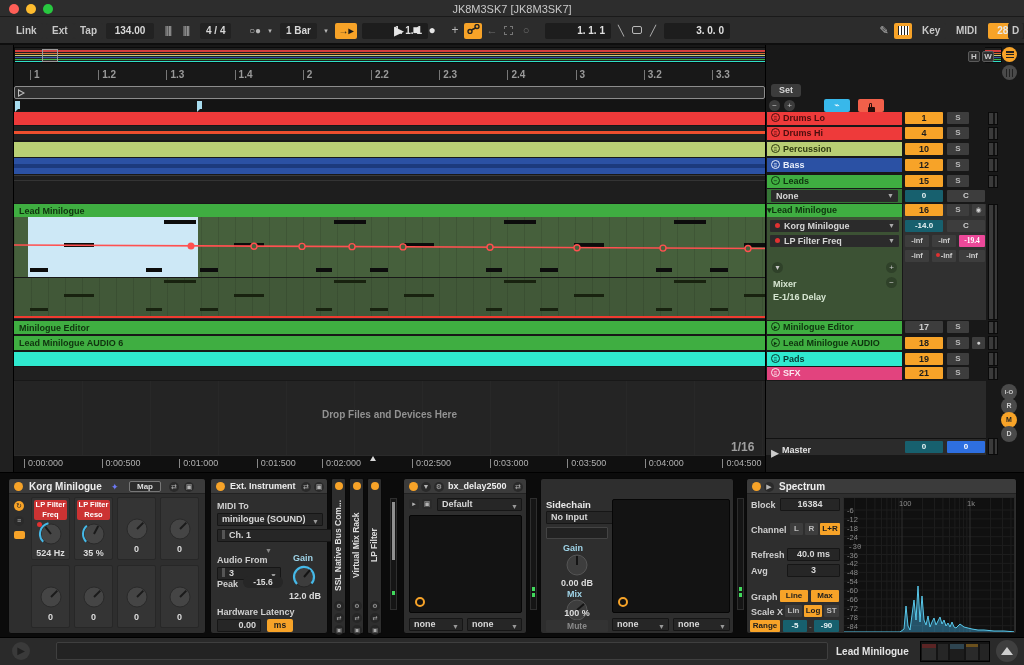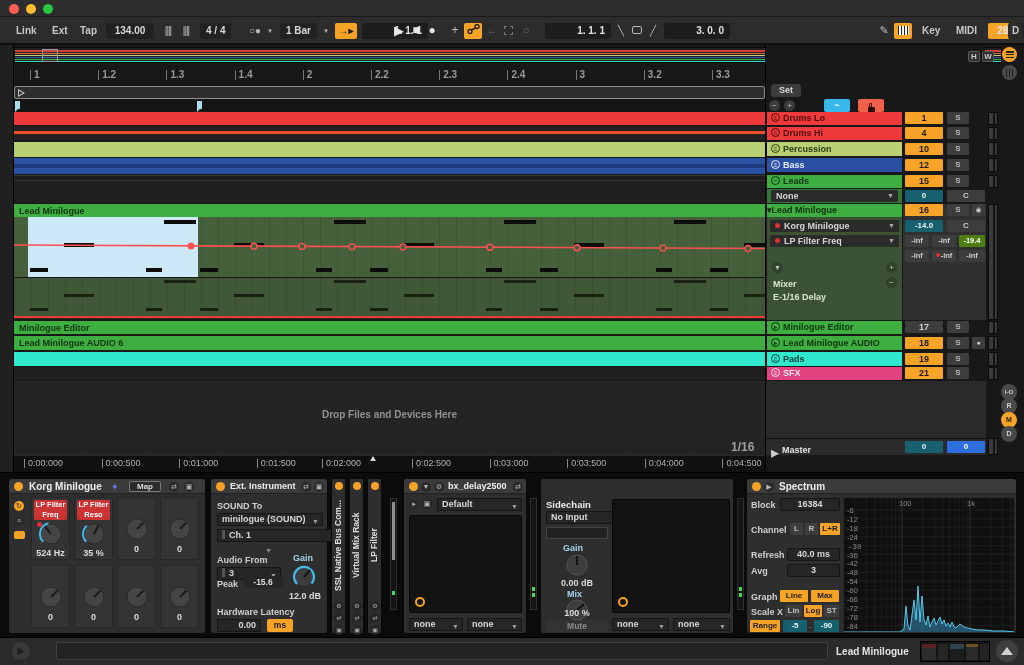--- a/index.html
+++ b/index.html
@@ -60,21 +60,21 @@
   .trow .ticn { display:inline-block; width:9px; height:9px; border:1px solid currentColor; border-radius:50%; margin:0 3px 0 4px; font-size:6px; line-height:8px; text-align:center; vertical-align:1px; }
   .numbox { position:absolute; left:139px; width:38px; height:12px; background:#f7a328; color:#1c1c1c; font-size:9px; font-weight:bold; text-align:center; line-height:12px; border-radius:1px; }
   .numbox.gray { background:#3d3d3d; color:#cfcfcf; }
   .sbox { position:absolute; left:181px; width:22px; height:12px; background:#3d3d3d; color:#b9b9b9; font-size:8px; font-weight:bold; text-align:center; line-height:12px; border-radius:1px; }
   .xbox { position:absolute; left:206px; width:13px; height:12px; background:#3d3d3d; color:#cfcfcf; font-size:7px; text-align:center; line-height:12px; border-radius:1px; }
   .chooser { position:absolute; background:#2b2b2b; color:#d5d5d5; font-size:9px; font-weight:bold; line-height:12px; border-radius:1px; padding-left:5px; }
   .chooser .dd { position:absolute; right:4px; top:0px; color:#aaa; font-size:7px; }
   .reddot { display:inline-block; width:5px; height:5px; border-radius:50%; background:#e03131; margin-right:4px; vertical-align:1px; }
   .valbox { position:absolute; height:12px; font-size:8px; font-weight:bold; text-align:center; line-height:12px; border-radius:1px; background:#3d3d3d; color:#cfcfcf; }
   .teal { background:#17606e; color:#e8f4f6; }
-  .tealsel { background:#4d7c0f; color:#fff; }
+  .tealsel { background:#ec4899; color:#fff;font-family:Liberation Serif, serif; }
   .meter2 { position:absolute; left:222px; width:10px; background:linear-gradient(90deg,#3a3a3a 0 4px,#141414 4px 6px,#3a3a3a 6px 10px); border:1px solid #0a0a0a; }
   .circbtn { position:absolute; width:11px; height:11px; border-radius:50%; background:#3c3c3c; color:#c9c9c9; font-size:8px; line-height:11px; text-align:center; }
 
   
   .edgecirc { position:absolute; width:15px; height:15px; border-radius:50%; background:#4a4a4a; color:#cfcfcf; font-size:6px; font-weight:bold; text-align:center; line-height:15px; }
   .hwbox { position:absolute; width:12px; height:11px; background:#2f2f2f; border:1px solid #5a5a5a; color:#c9c9c9; font-size:8px; font-weight:bold; text-align:center; line-height:10px; border-radius:2px; }
 
   
   #devbar { left:0; top:472px; width:1024px; height:165px; background:#0b0b0b; border-top:1px solid #000; }
   .dev { position:absolute; top:5px; height:156px; background:#2e2e2e; border:1px solid #090909; border-radius:3px; }
@@ -104,20 +104,21 @@
 </style>
 </head>
 <body>
 
 <div id="app">
 
   <div id="titlebar" class="abs">
     <div class="tl" style="left:9px;background:#ff5f57"></div>
     <div class="tl" style="left:26px;background:#febc2e"></div>
     <div class="tl" style="left:43px;background:#28c840"></div>
+    <div id="title-text">JK8M3SK7  [JK8M3SK7]</div>
   </div>
 
   <div id="transport" class="abs">
     <div class="tbtn" style="left:10px">Link</div>
     <div class="tbtn" style="left:46px">Ext</div>
     <div class="tbtn" style="left:74px">Tap</div>
     <div class="tbtn tval" style="left:106px;width:48px;text-align:center">134.00</div>
     <div class="ticon" style="left:160px;width:16px;letter-spacing:-1px">||||</div>
     <div class="ticon" style="left:178px;width:16px;letter-spacing:-1px">||||</div>
     <div class="tbtn tval" style="left:200px">4 / 4</div>
@@ -488,21 +489,21 @@
         </div>
     </div>
 
     <div class="dev" style="left:210px;width:118px">
       <div class="devtitle">
         <div class="led" style="left:5px"></div>
         <div class="devname" style="left:19px;font-size:9px">Ext. Instrument</div>
         <div class="titlicon" style="left:90px">⇄</div>
         <div class="titlicon" style="left:103px">▣</div>
       </div>
-      <div class="dlabel" style="left:6px;top:22px">SOUND To</div>
+      <div class="dlabel" style="left:6px;top:22px">MIDI To</div>
       <div class="dselect" style="left:6px;top:34px;width:106px"><span>minilogue (SOUND)</span><span class="dd">▼</span></div>
       <div class="dselect" style="left:6px;top:50px;width:128px"><span style="display:inline-block;width:3px;height:9px;background:#555;margin-right:4px;vertical-align:-1px"></span><span>Ch. 1</span><span class="dd">▼</span></div>
       <div style="position:absolute;left:54px;top:68px;color:#888;font-size:7px">▼</div>
       <div class="dlabel" style="left:6px;top:76px">Audio From</div>
       <div class="dselect" style="left:6px;top:88px;width:64px"><span style="display:inline-block;width:3px;height:9px;background:#555;margin-right:4px;vertical-align:-1px"></span><span>3</span><span class="dd">▼</span></div>
       <div class="dlabel" style="left:82px;top:74px;color:#9fd4e8">Gain</div>
       <svg width="26" height="26" style="position:absolute;left:80px;top:85px">
         <circle cx="13" cy="13" r="10" fill="#3d3d3d" stroke="#262626"></circle>
         <path d="M 6 20 A 10 10 0 1 1 20.5 19.5" fill="none" stroke="#45b9e8" stroke-width="2.2"></path>
         <line x1="13" y1="13" x2="19" y2="6" stroke="#141414" stroke-width="2"></line>

